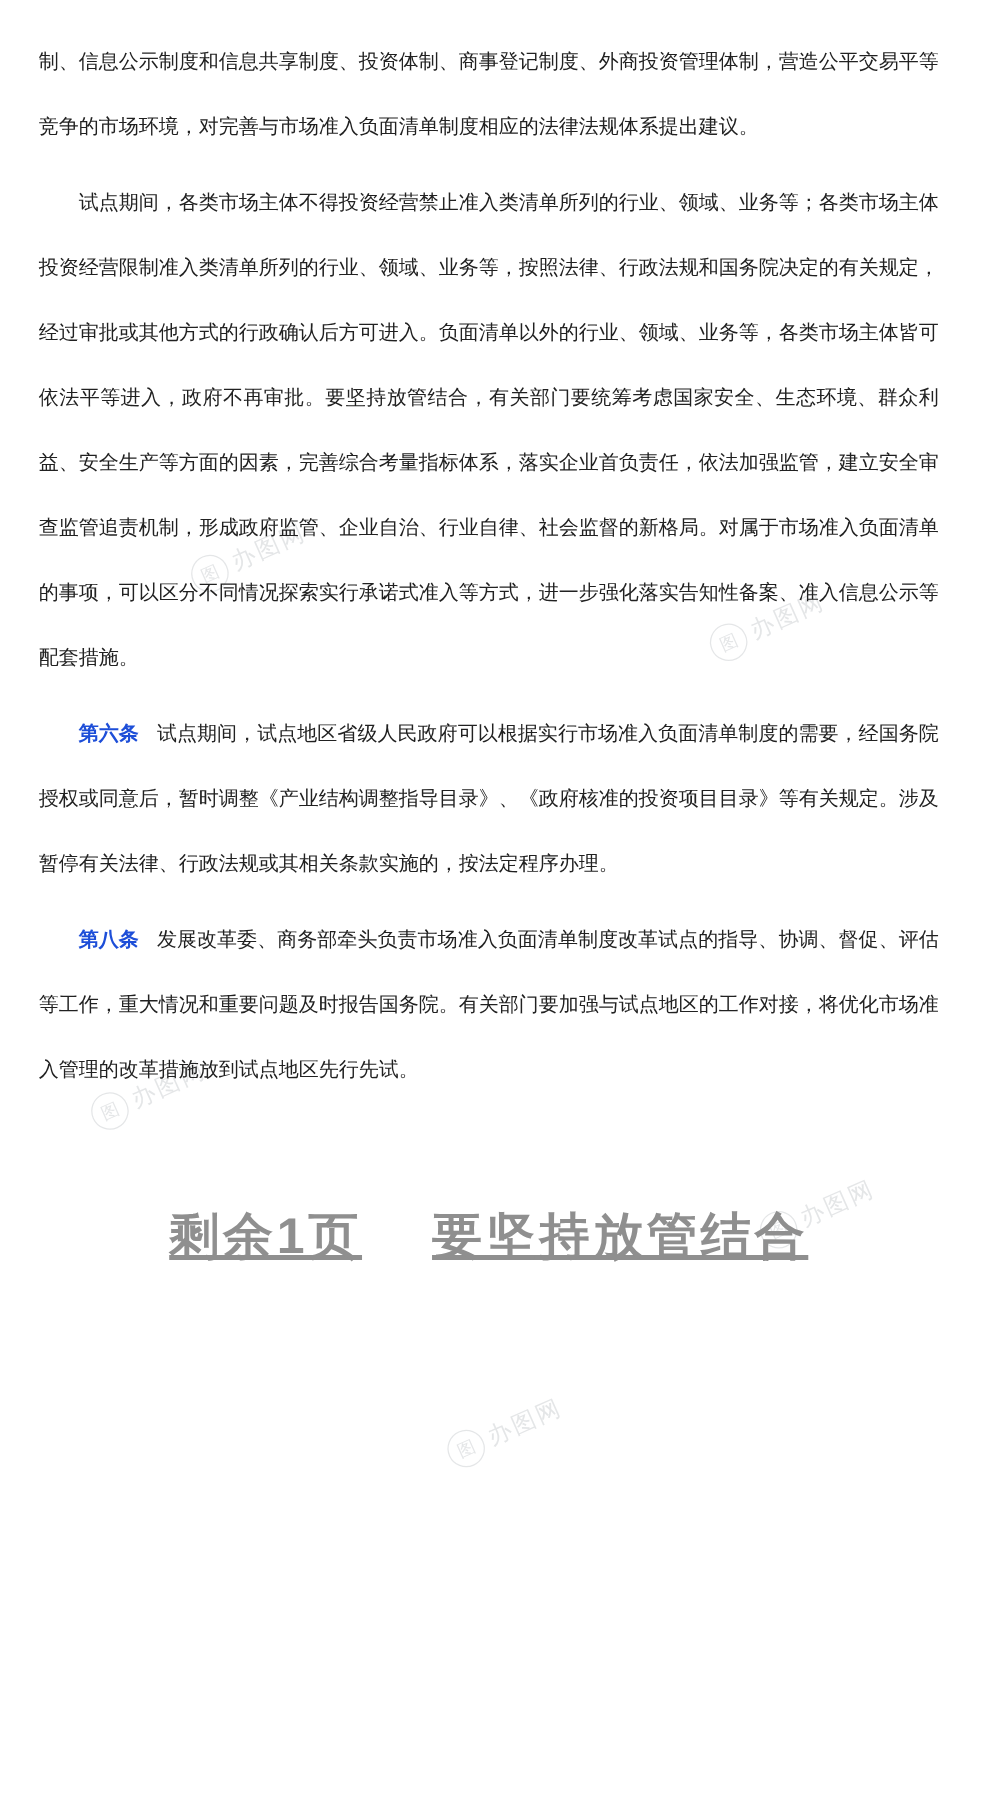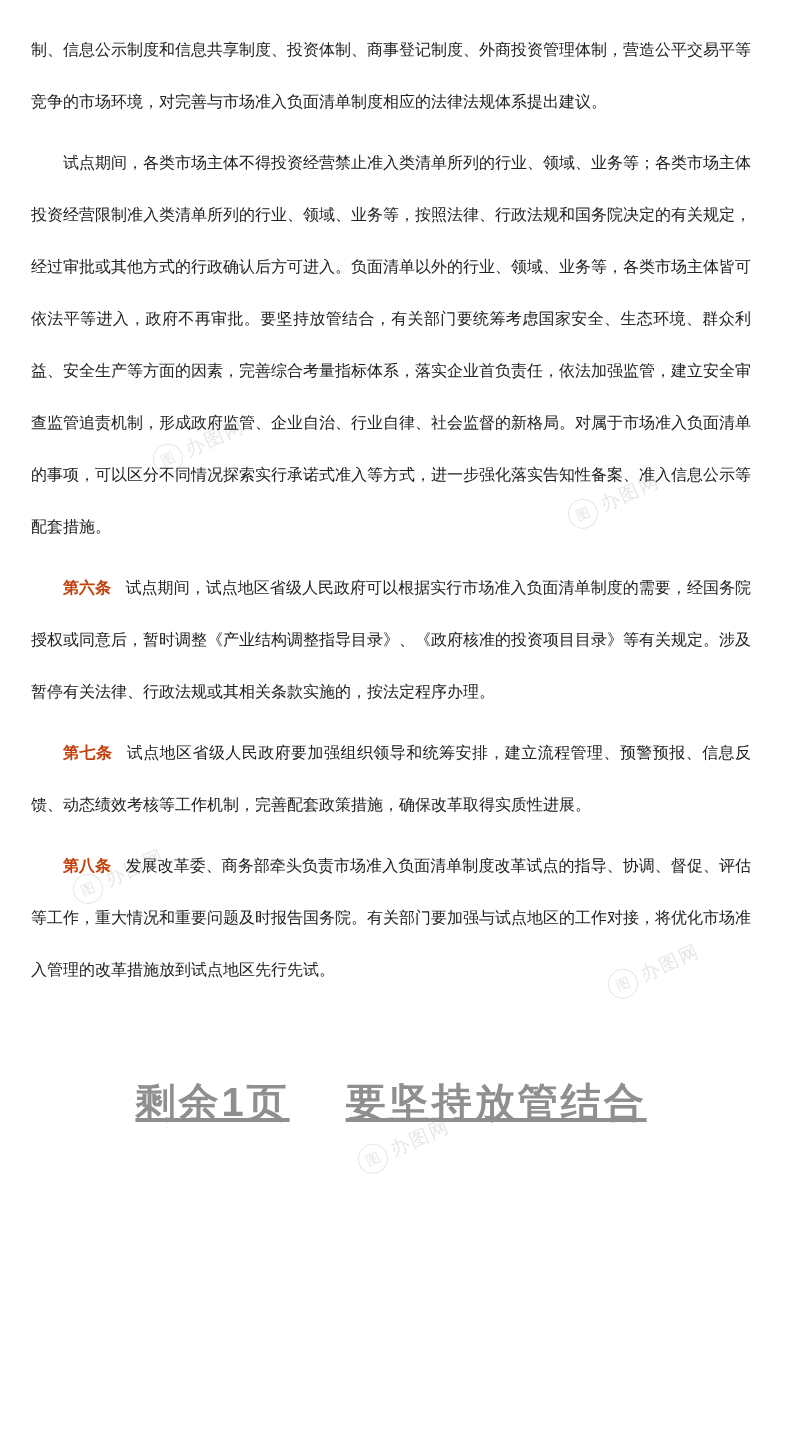--- a/index.html
+++ b/index.html
@@ -28,21 +28,21 @@
     text-justify: inter-ideograph;
     letter-spacing: 0px;
     word-break: break-all;
   }
   .para.indent {
     text-indent: 2em;
   }
   .para .label {
     font-weight: 700;
     margin-right: 0.9em;
-    color: #c2410c;
+    color: #1d4ed8;
   }
   .footer {
     margin-top: 82px;
     text-align: center;
     font-size: 40px;
     font-weight: 700;
     color: #8f8f8f;
     letter-spacing: 3px;
     line-height: 48px;
   }
@@ -84,21 +84,20 @@
   }
 </style>
 </head>
 <body>
 
 <div class="doc">
   <div id="paragraphs">
       <p class="para"><span>制、信息公示制度和信息共享制度、投资体制、商事登记制度、外商投资管理体制，营造公平交易平等竞争的市场环境，对完善与市场准入负面清单制度相应的法律法规体系提出建议。</span></p>
       <p class="para indent"><span>试点期间，各类市场主体不得投资经营禁止准入类清单所列的行业、领域、业务等；各类市场主体投资经营限制准入类清单所列的行业、领域、业务等，按照法律、行政法规和国务院决定的有关规定，经过审批或其他方式的行政确认后方可进入。负面清单以外的行业、领域、业务等，各类市场主体皆可依法平等进入，政府不再审批。要坚持放管结合，有关部门要统筹考虑国家安全、生态环境、群众利益、安全生产等方面的因素，完善综合考量指标体系，落实企业首负责任，依法加强监管，建立安全审查监管追责机制，形成政府监管、企业自治、行业自律、社会监督的新格局。对属于市场准入负面清单的事项，可以区分不同情况探索实行承诺式准入等方式，进一步强化落实告知性备案、准入信息公示等配套措施。</span></p>
       <p class="para indent"><span class="label">第六条</span><span>试点期间，试点地区省级人民政府可以根据实行市场准入负面清单制度的需要，经国务院授权或同意后，暂时调整《产业结构调整指导目录》、《政府核准的投资项目目录》等有关规定。涉及暂停有关法律、行政法规或其相关条款实施的，按法定程序办理。</span></p>
-      <p class="para indent"><span class="label">第七条</span><span>试点地区省级人民政府要加强组织领导和统筹安排，建立流程管理、预警预报、信息反馈、动态绩效考核等工作机制，完善配套政策措施，确保改革取得实质性进展。</span></p>
       <p class="para indent"><span class="label">第八条</span><span>发展改革委、商务部牵头负责市场准入负面清单制度改革试点的指导、协调、督促、评估等工作，重大情况和重要问题及时报告国务院。有关部门要加强与试点地区的工作对接，将优化市场准入管理的改革措施放到试点地区先行先试。</span></p>
     </div>
 
   <div class="footer">
     <span class="footer-part">剩余1页</span><span class="footer-gap"></span><span class="footer-part">要坚持放管结合</span>
   </div>
 </div>
 
 <div id="watermarks">
     <div class="wm" style="left: 150px; top: 430px;">

